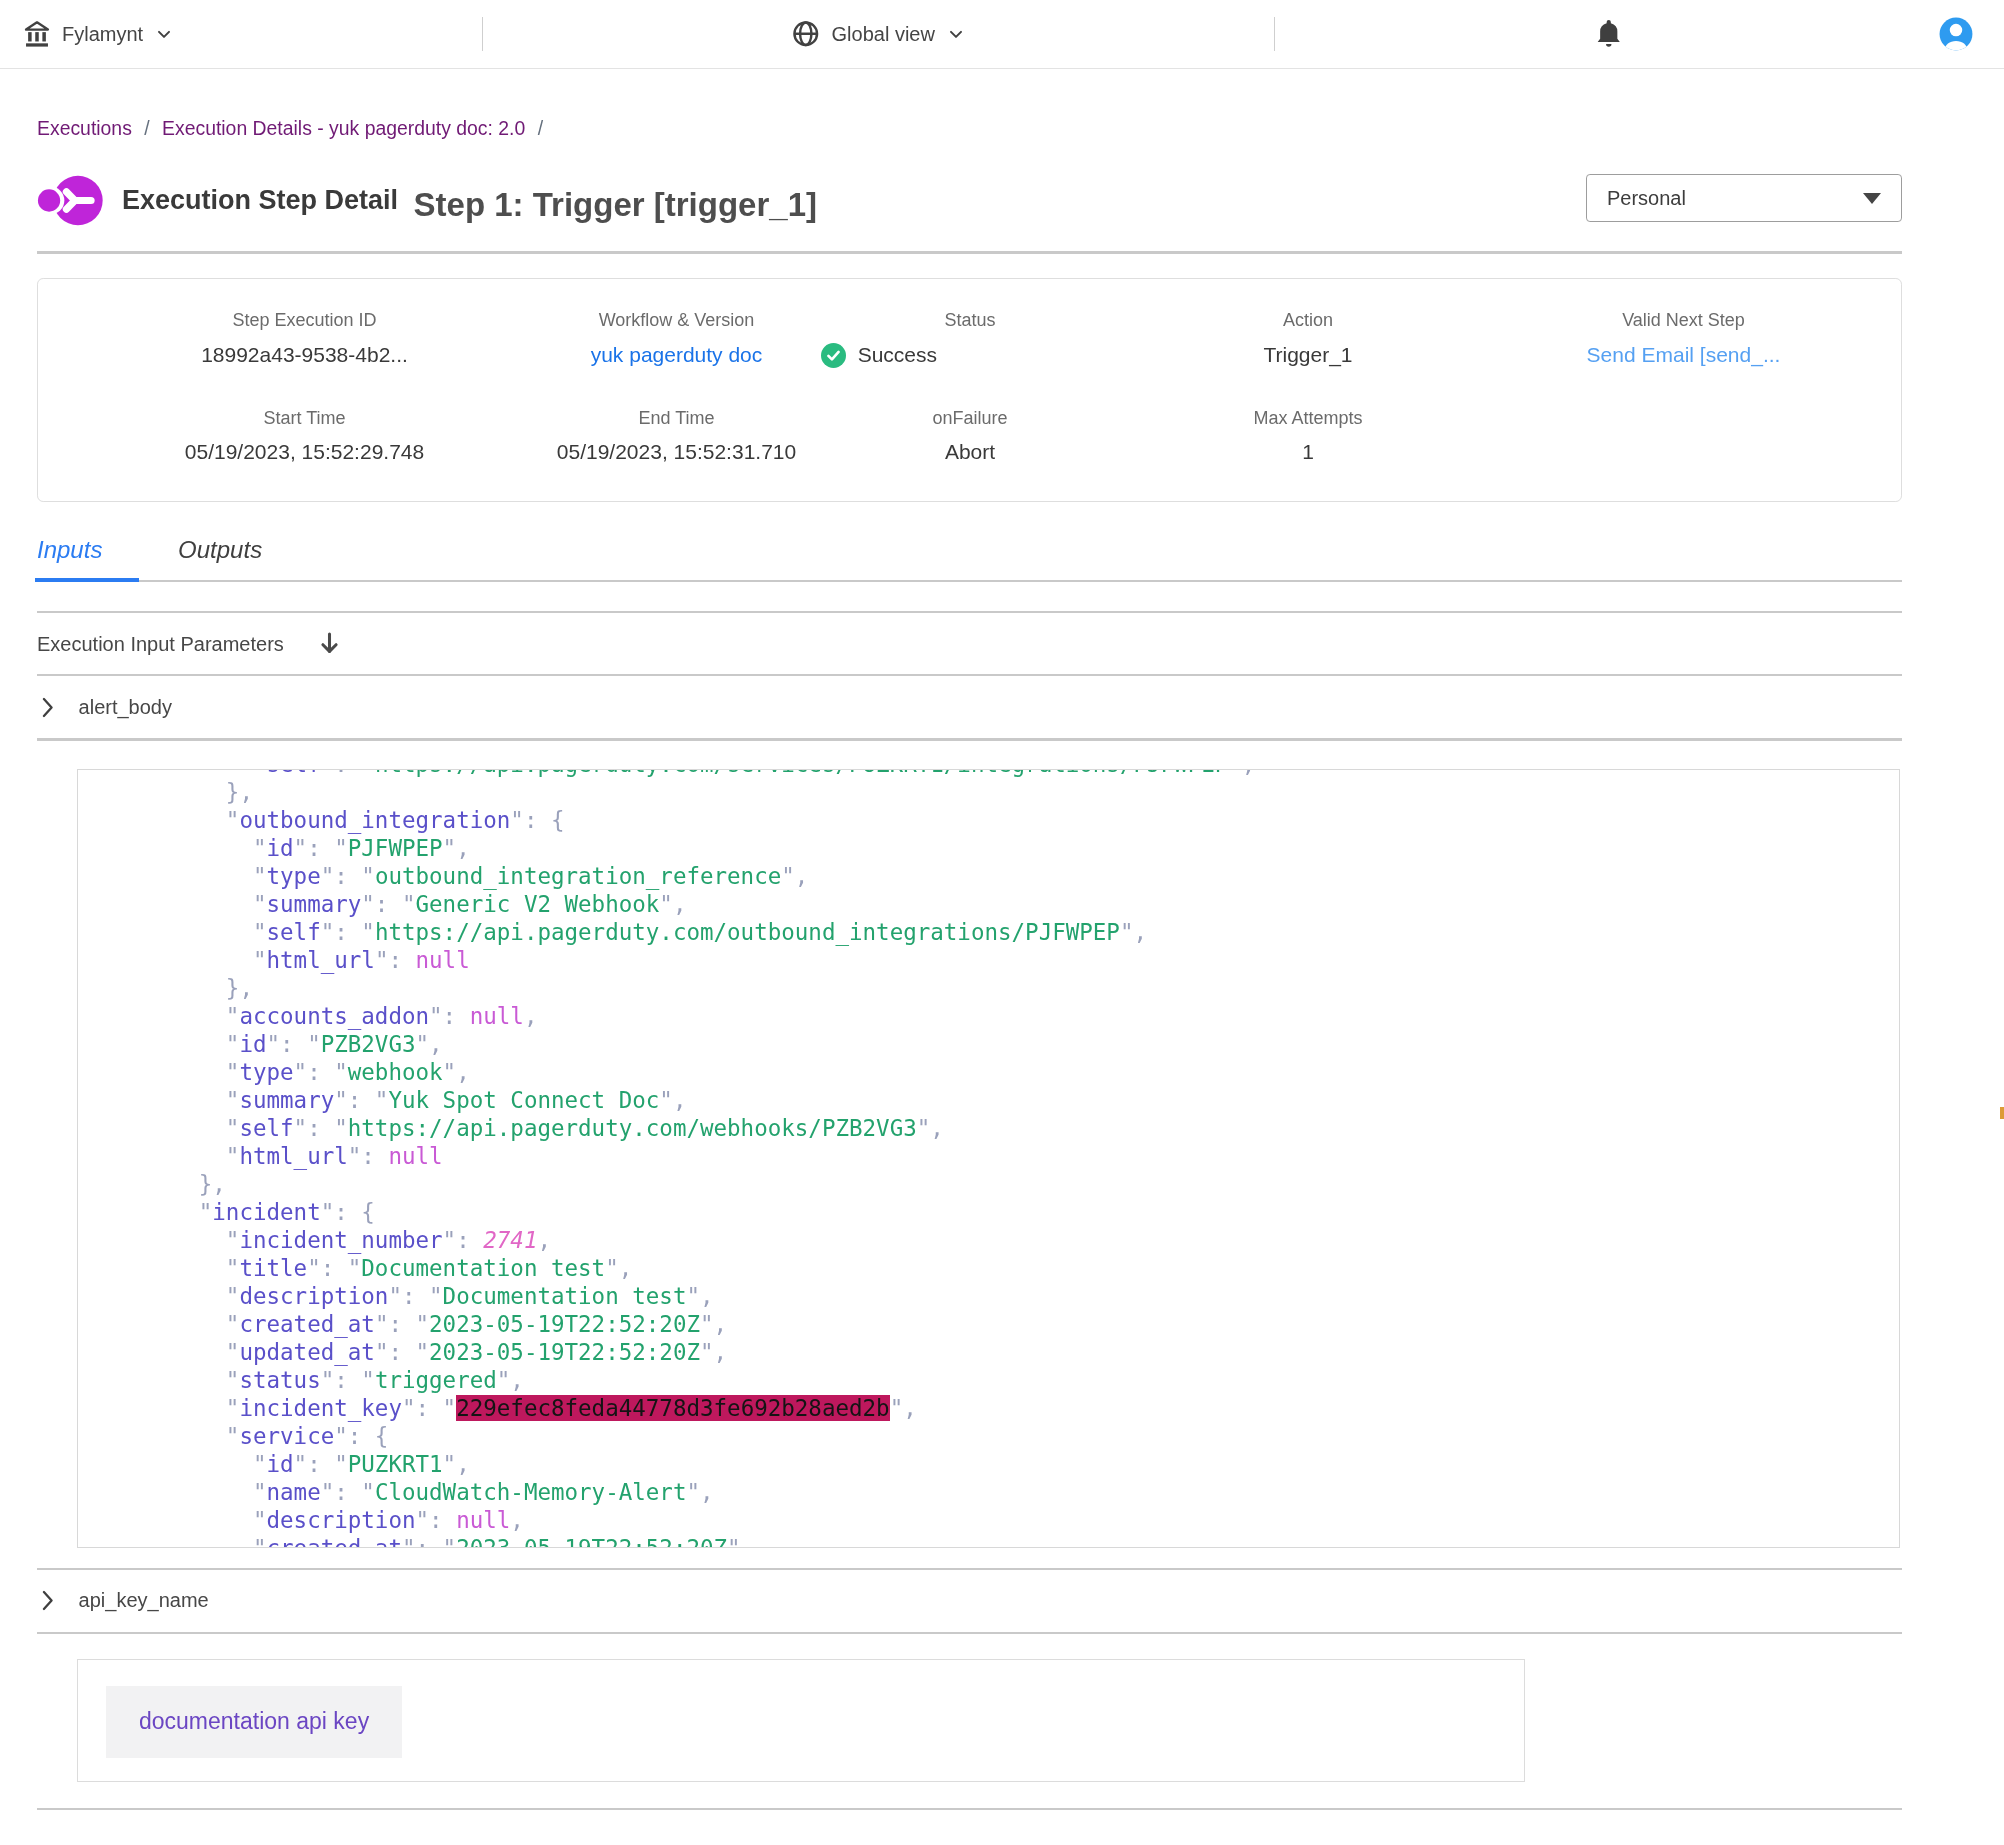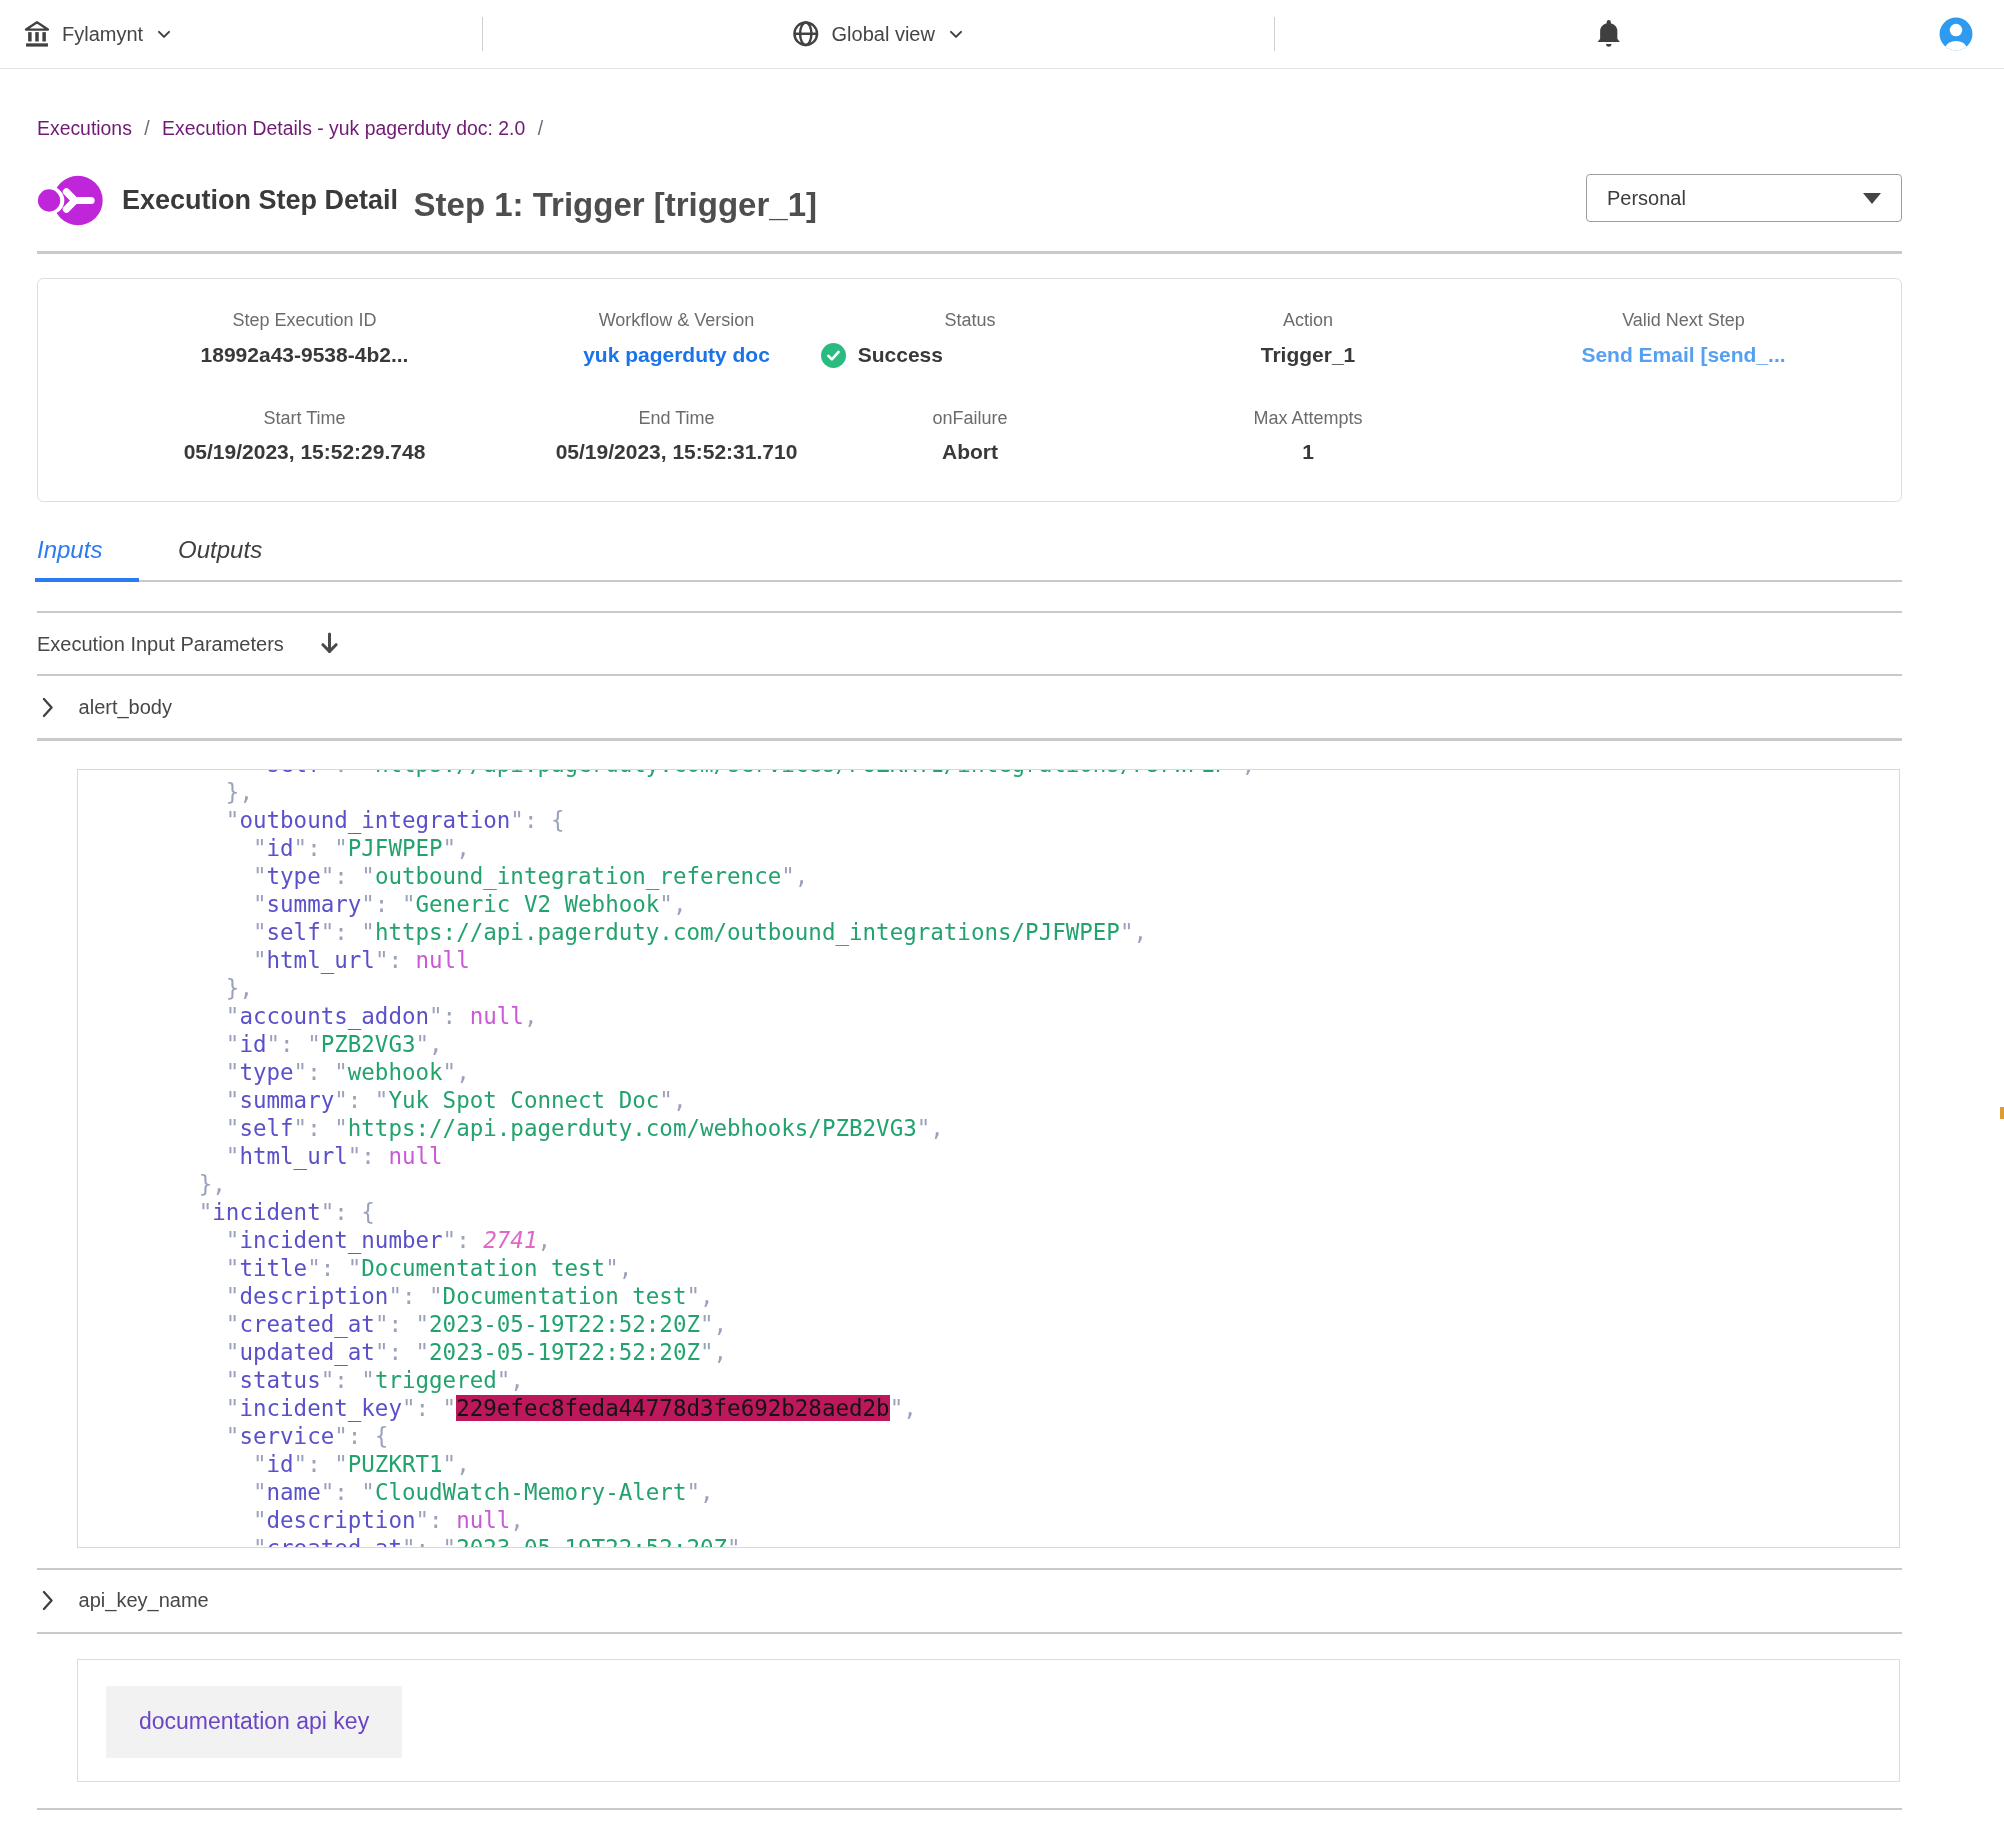--- a/index.html
+++ b/index.html
@@ -34,21 +34,21 @@
     border-right:9.3px solid transparent; border-top:11.7px solid #454545; }
 
   .info-heading { margin-top:42px; font-size:22px; font-weight:normal; color:#3a3a3a; }
   hr.thick { border:0; height:3.1px; background:#c9c9c9; margin-top:22px; }
   hr.mid   { border:0; height:2.3px; background:#c9c9c9; }
 
   .info-card { margin-top:24px; border:1.6px solid #dedede; border-radius:6.2px;
     padding:31px 31px 37px 39px; display:grid;
     grid-template-columns:455px 289px 298px 378px auto; row-gap:40px;text-align:center; }
   .cell .lab { font-size:18px; color:#6b6b6b; }
-  .cell .val { margin-top:11.7px; font-size:21px; font-weight:bold; color:#393939; }
+  .cell .val { margin-top:11.7px; font-size:21px; font-weight:normal; color:#393939; }
   .cell .val.link { color:#1a73e8; cursor:pointer; }
   .cell .val.link-light { color:#55a0f2; cursor:pointer; }
   .status-val { display:flex; align-items:center; gap:11.7px; }
   .check-badge { width:25px; height:25px; flex:0 0 25px; }
 
   .tabs { margin-top:34px; display:flex; border-bottom:2.3px solid #c9c9c9; }
   .tab { font-size:24px; color:#3f3f3f; padding:0 18.7px 15.5px; position:relative; cursor:pointer;font-style:italic; }
   .tab:first-child { padding-left:0; padding-right:37px; }
   .tab + .tab { margin-left:20px; }
   .tab.active { color:#2b7cf2; }
@@ -70,21 +70,21 @@
     font-family:"DejaVu Sans Mono", monospace; font-size:22.5px; line-height:28px;
     white-space:pre; }
   .ln { height:28px; }
   .ln.clip-top { margin-top:-20px; }
   .tok-p { color:#9aa1bb; } .tok-k { color:#5a50c9; } .tok-s { color:#23a26d; }
   .tok-u { color:#c95ad5; } .tok-n { color:#e167c6;font-style:italic; }
   .tok-h { background:#be185d; color:#141414; }
 
   .after-code { margin-top:20px; }
 
-  .valuebox { margin:25px 0 0 40px; width:1823px; height:123px; border:1.6px solid #dcdcdc;
+  .valuebox { margin:25px 0 0 40px; width:1448px; height:123px; border:1.6px solid #dcdcdc;
     padding:26px 0 0 28px; }
   .chip { display:inline-block; background:#f2f2f3; color:#6b46c3; font-size:23px;
     padding:22.5px 33px; cursor:pointer; }
 
   .scroll-mark { position:absolute; right:0; top:1107px; width:5.4px; height:11.7px; background:#dd9b36; }
 
   svg { display:block; }
 </style>
 </head>
 <body>

